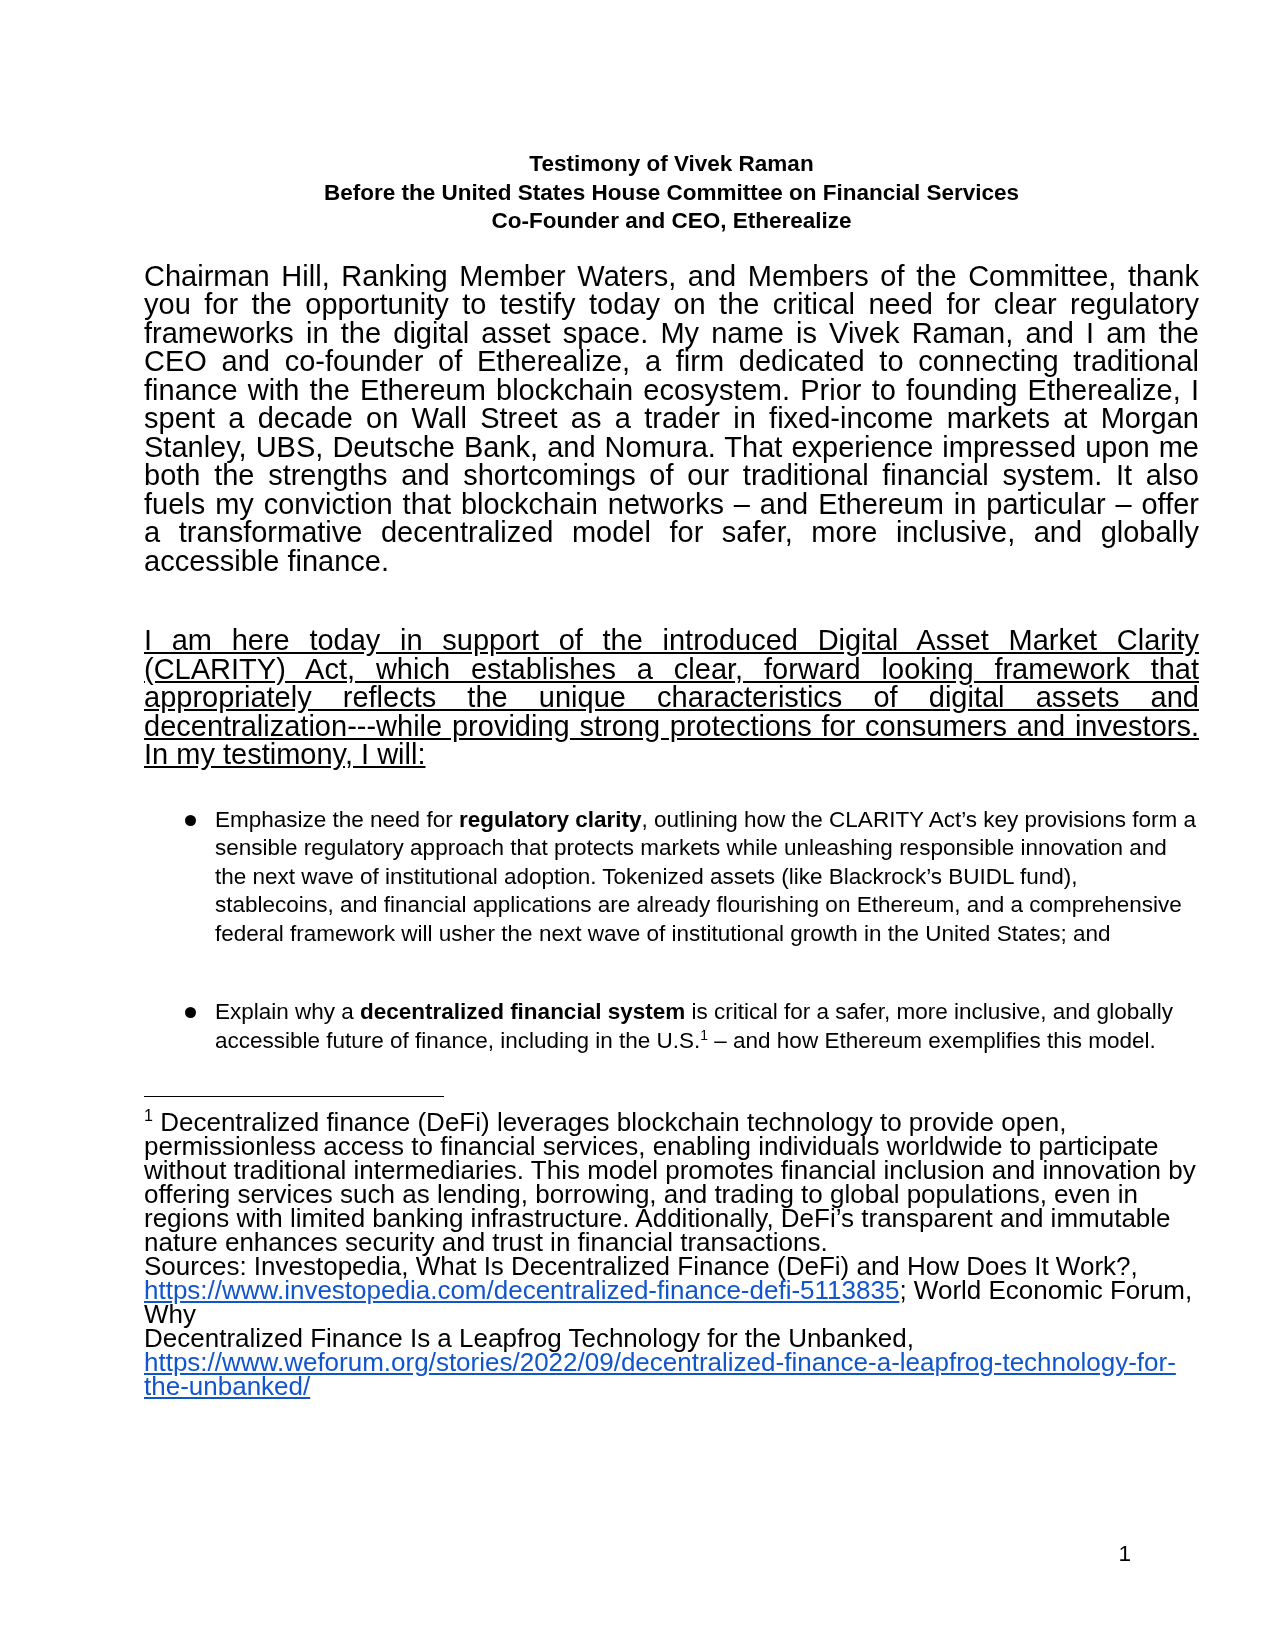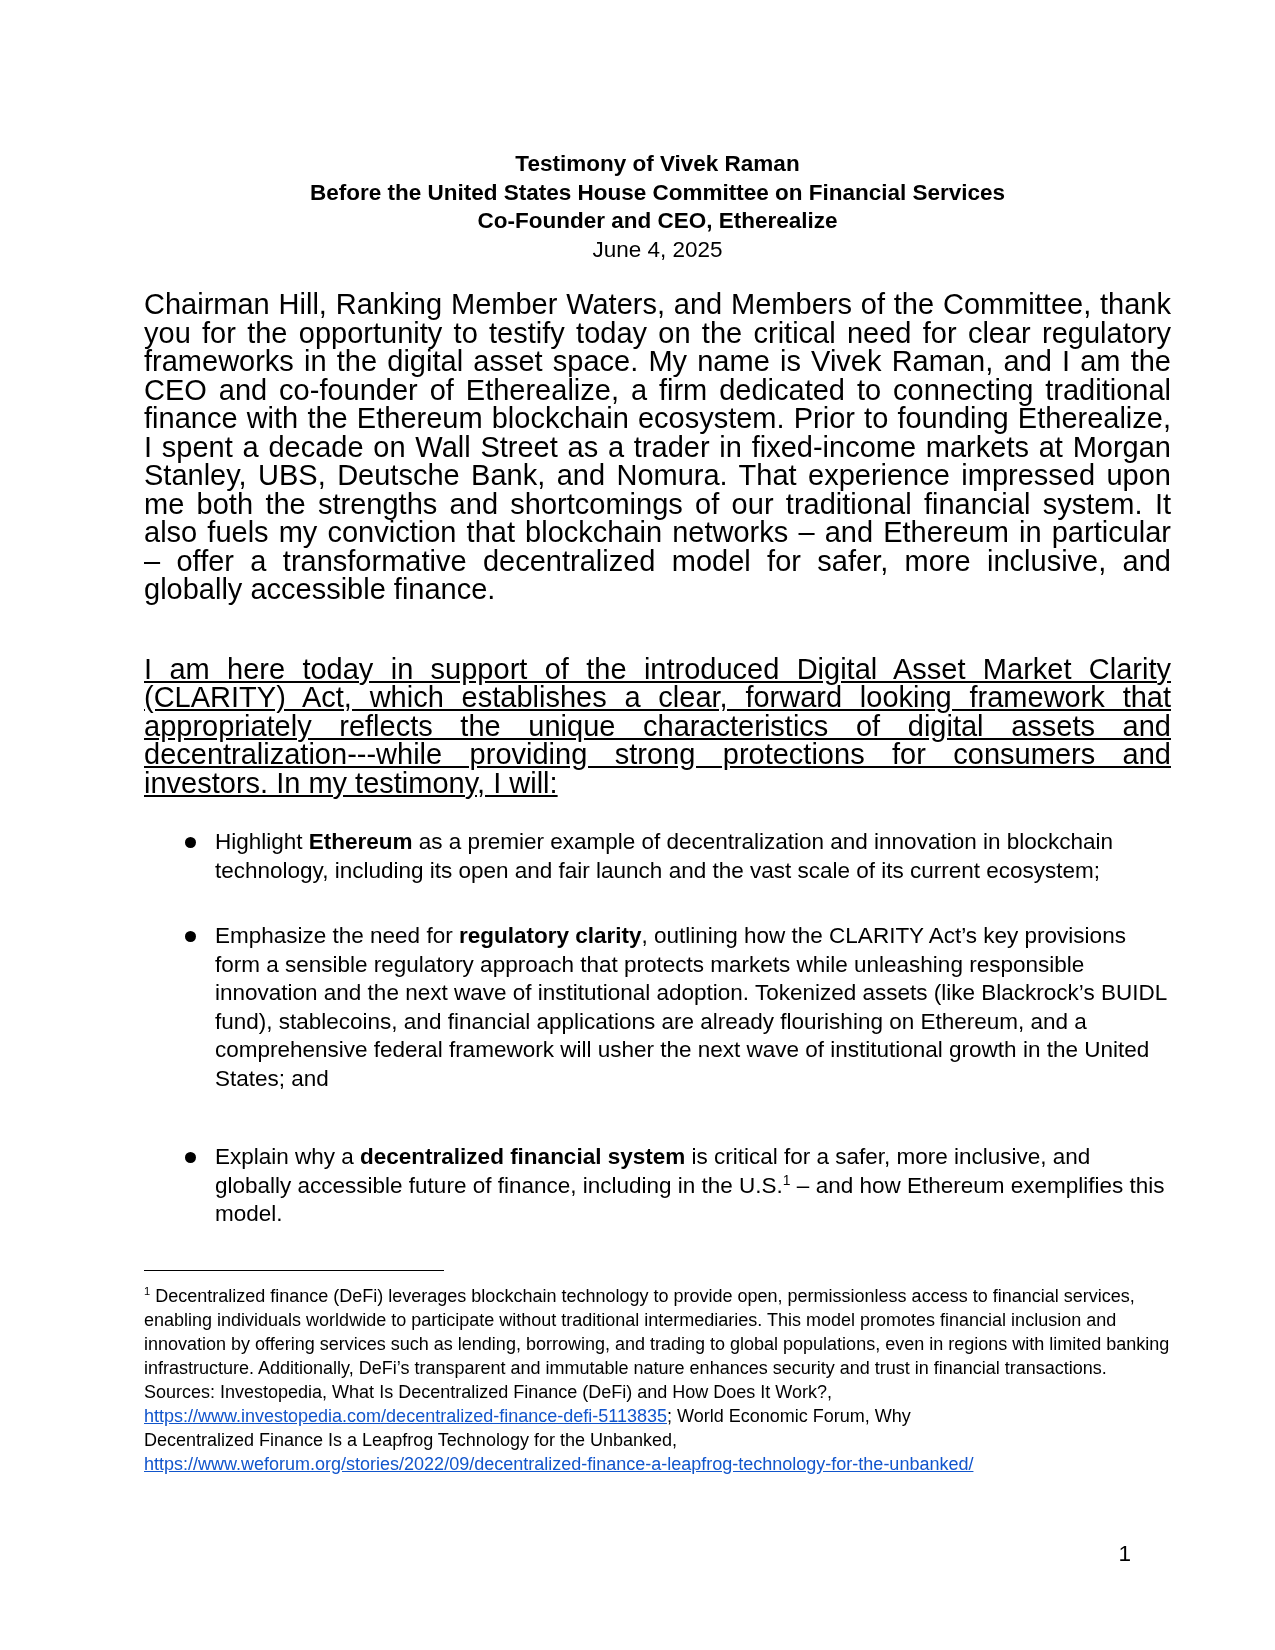--- a/index.html
+++ b/index.html
@@ -5,21 +5,21 @@
   html, body { margin: 0; padding: 0; background: #ffffff; }
   .page {
     position: relative;
     width: 1275px;
     height: 1650px;
     margin: 0 auto;
     background: #ffffff;
     color: #000000;
     font-family: "Liberation Sans", sans-serif;
     box-sizing: border-box;
-    padding: 150px 104px 0 144px;
+    padding: 150px 76px 0 144px;
     overflow: hidden;
   }
   .title-block {
     text-align: center;
     font-weight: bold;
     font-size: 22.5px;
     line-height: 28.5px;
   }
   .title-line { margin: 0; }
   .date-line { font-weight: normal; }
@@ -64,21 +64,21 @@
     line-height: 0;
   }
   .footnote-separator {
     width: 300px;
     height: 0;
     border-top: 1.5px solid #000000;
     margin-top: 41px;
   }
   .footnote-text {
     margin-top: 13px;
-    font-size: 18px;
+    font-size: 26px;
     line-height: 24px;
     text-align: left;
   }
   a.link {
     color: #1155cc;
     text-decoration: underline;
     cursor: pointer;
     text-align: center;
   }
   .page-number {
@@ -91,32 +91,27 @@
 </style>
 </head>
 <body>
 
 <div class="page">
 
   <div class="title-block">
     <div class="title-line">Testimony of Vivek Raman</div>
     <div class="title-line">Before the United States House Committee on Financial Services</div>
     <div class="title-line">Co-Founder and CEO, Etherealize</div>
-    <div class="title-line date-line">June 4, 2025</div>
   </div>
 
   <p class="body-para" id="para-1">Chairman Hill, Ranking Member Waters, and Members of the Committee, thank you for the opportunity to testify today on the critical need for clear regulatory frameworks in the digital asset space. My name is Vivek Raman, and I am the CEO and co-founder of Etherealize, a firm dedicated to connecting traditional finance with the Ethereum blockchain ecosystem. Prior to founding Etherealize, I spent a decade on Wall Street as a trader in fixed-income markets at Morgan Stanley, UBS, Deutsche Bank, and Nomura. That experience impressed upon me both the strengths and shortcomings of our traditional financial system. It also fuels my conviction that blockchain networks – and Ethereum in particular – offer a transformative decentralized model for safer, more inclusive, and globally accessible finance.</p>
 
   <p class="body-para" id="para-2">I am here today in support of the introduced Digital Asset Market Clarity (CLARITY) Act, which establishes a clear, forward looking framework that appropriately reflects the unique characteristics of digital assets and decentralization---while providing strong protections for consumers and investors. In my testimony, I will:</p>
 
   <ul class="bullet-list">
-    <li class="bullet-item" id="bullet-1">
-      <span class="bullet-marker"></span>
-      <span><span>Highlight </span><span class="b">Ethereum</span><span> as a premier example of decentralization and innovation in blockchain technology, including its open and fair launch and the vast scale of its current ecosystem;</span></span>
-    </li>
     <li class="bullet-item" id="bullet-2">
       <span class="bullet-marker"></span>
       <span><span>Emphasize the need for </span><span class="b">regulatory clarity</span><span>, outlining how the CLARITY Act’s key provisions form a sensible regulatory approach that protects markets while unleashing responsible innovation and the next wave of institutional adoption. Tokenized assets (like Blackrock’s BUIDL fund), stablecoins, and financial applications are already flourishing on Ethereum, and a comprehensive federal framework will usher the next wave of institutional growth in the United States; and</span></span>
     </li>
     <li class="bullet-item" id="bullet-3">
       <span class="bullet-marker"></span>
       <span><span>Explain why a </span><span class="b">decentralized financial system</span><span> is critical for a safer, more inclusive, and globally accessible future of finance, including in the U.S.</span><sup>1</sup><span> – and how Ethereum exemplifies this model.</span></span>
     </li>
   </ul>
 

